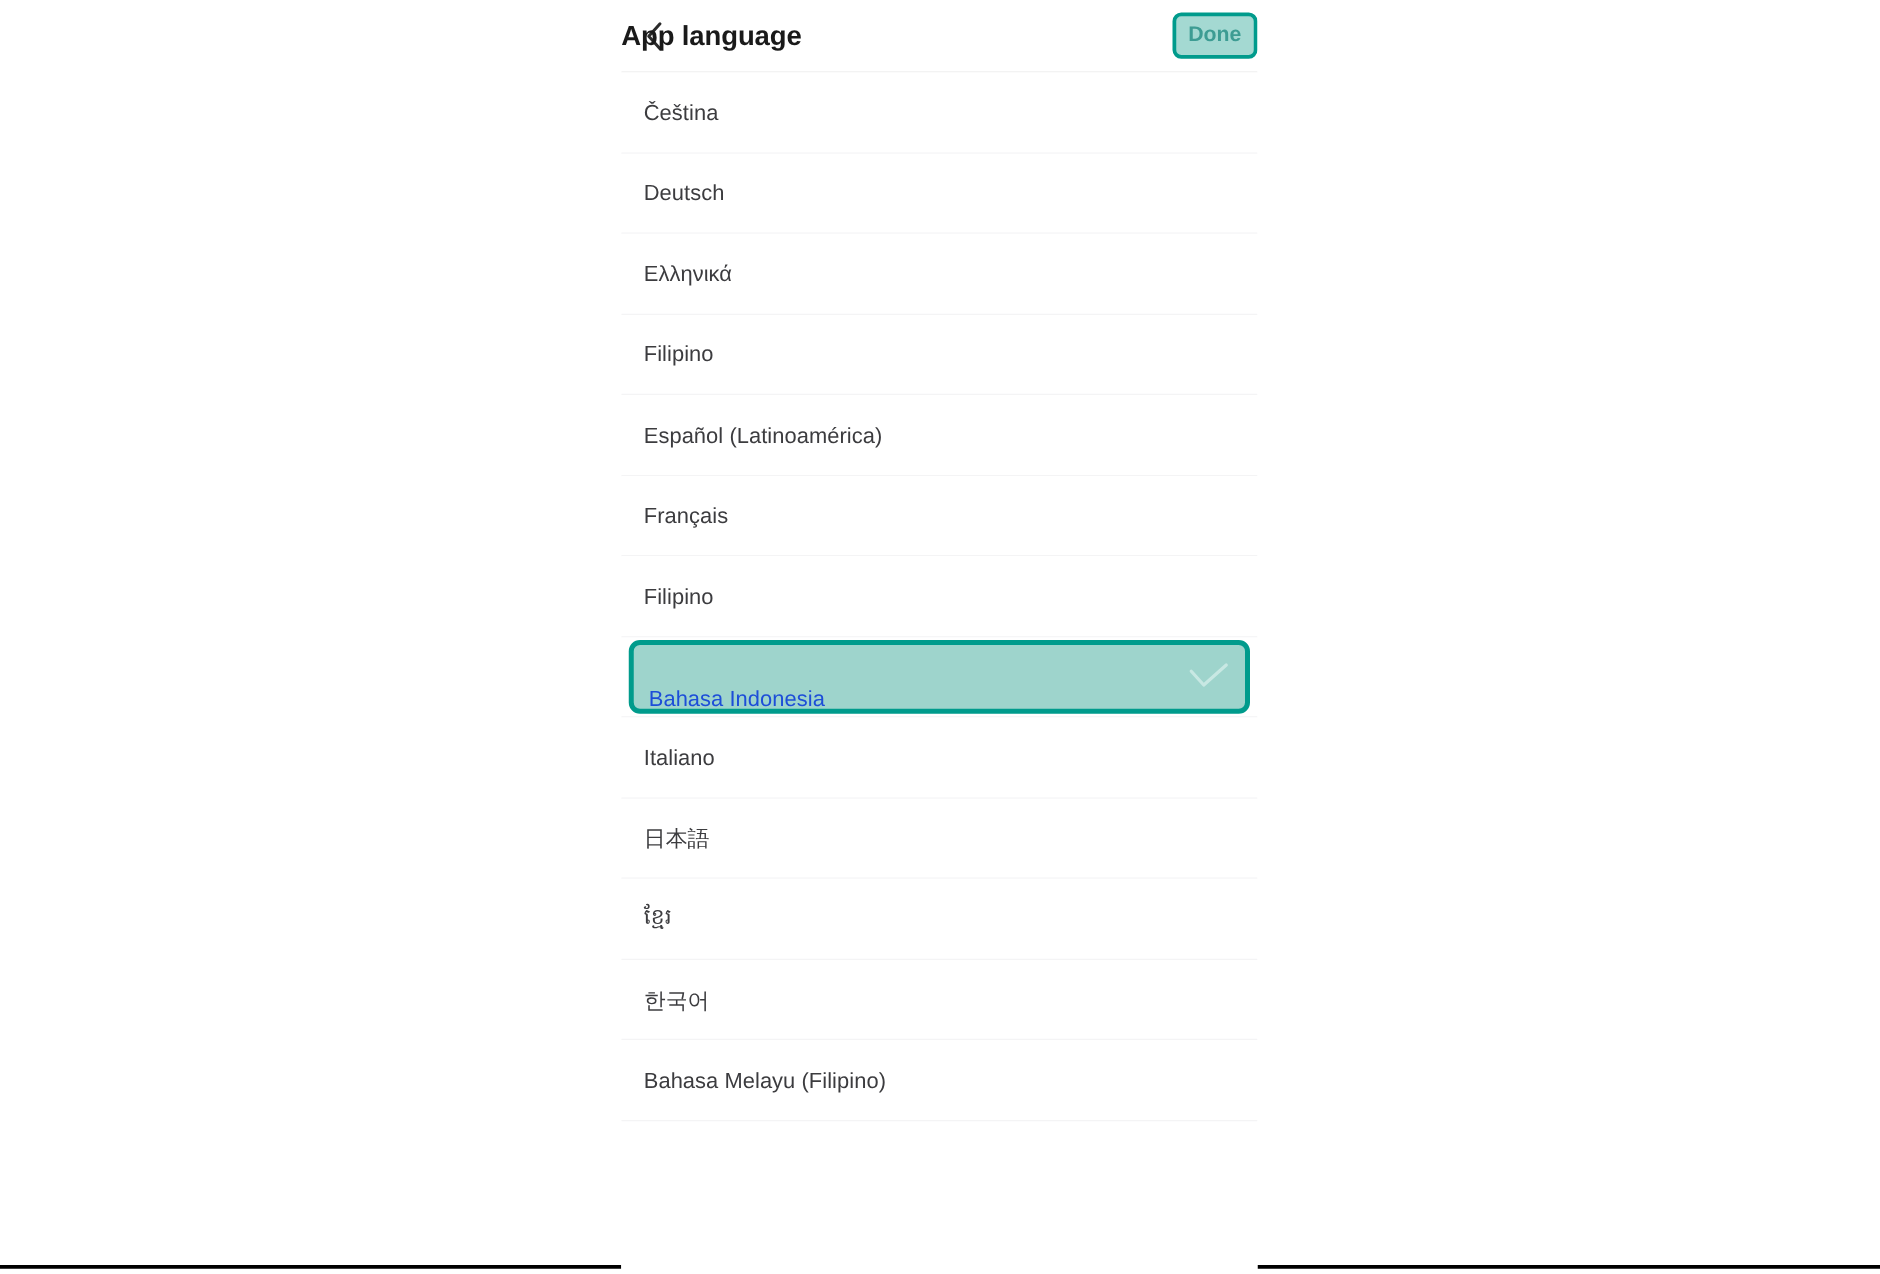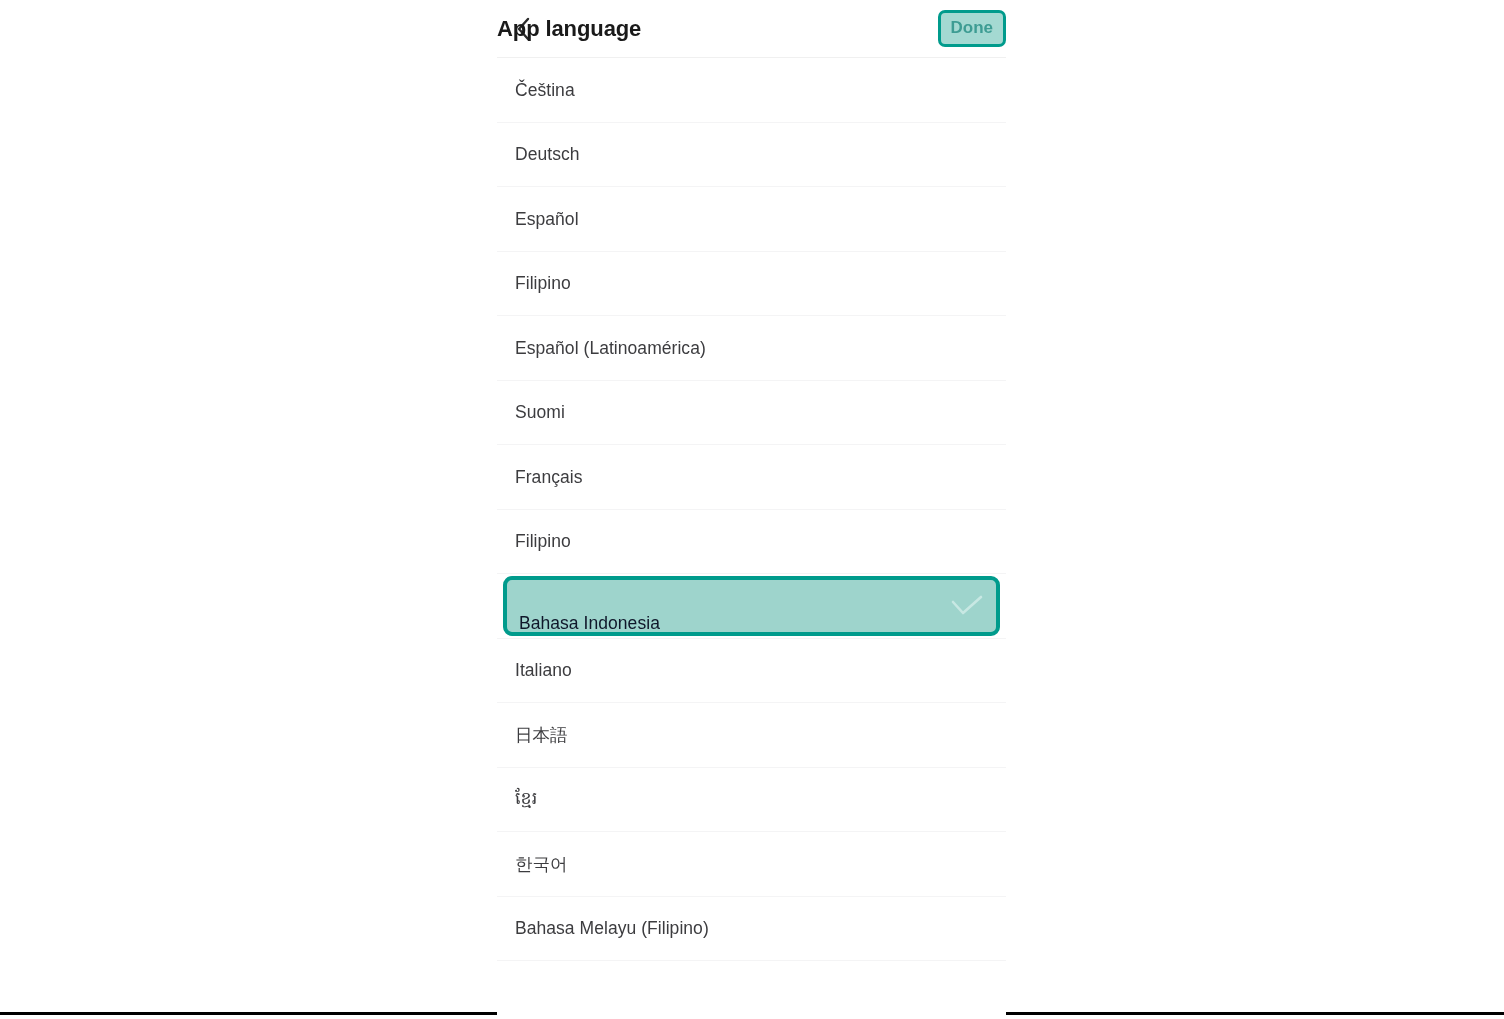--- a/index.html
+++ b/index.html
@@ -133,21 +133,21 @@
     bottom: 3px;
     border: 4px solid #009b8c;
     border-radius: 9px;
     background: #9ed4cc;
     box-sizing: border-box;
     display: flex;
     align-items: center;
     padding: 0 12px;
   }
   .lang-row.selected .lang-label {
-    color: #0f172a;
+    color: #1d4ed8;
     position: relative;
     z-index: 1;
     margin-top: 36px;
   }
   .check-icon {
     margin-left: auto;
     display: flex;
     align-items: center;
     position: relative;
     z-index: 1;
@@ -179,30 +179,27 @@
   </div>
 
   <div class="lang-list">
       <div class="lang-row">
         <span class="lang-label">Čeština</span>
       </div>
       <div class="lang-row">
         <span class="lang-label">Deutsch</span>
       </div>
       <div class="lang-row">
-        <span class="lang-label">Español</span>
+        <span class="lang-label">Ελληνικά</span>
       </div>
       <div class="lang-row">
         <span class="lang-label">Filipino</span>
       </div>
       <div class="lang-row">
         <span class="lang-label">Español (Latinoamérica)</span>
-      </div>
-      <div class="lang-row">
-        <span class="lang-label">Suomi</span>
       </div>
       <div class="lang-row">
         <span class="lang-label">Français</span>
       </div>
       <div class="lang-row">
         <span class="lang-label">Filipino</span>
       </div>
       <div class="lang-row selected">
         <div class="sel-box">
           <span class="lang-label">Bahasa Indonesia</span>

